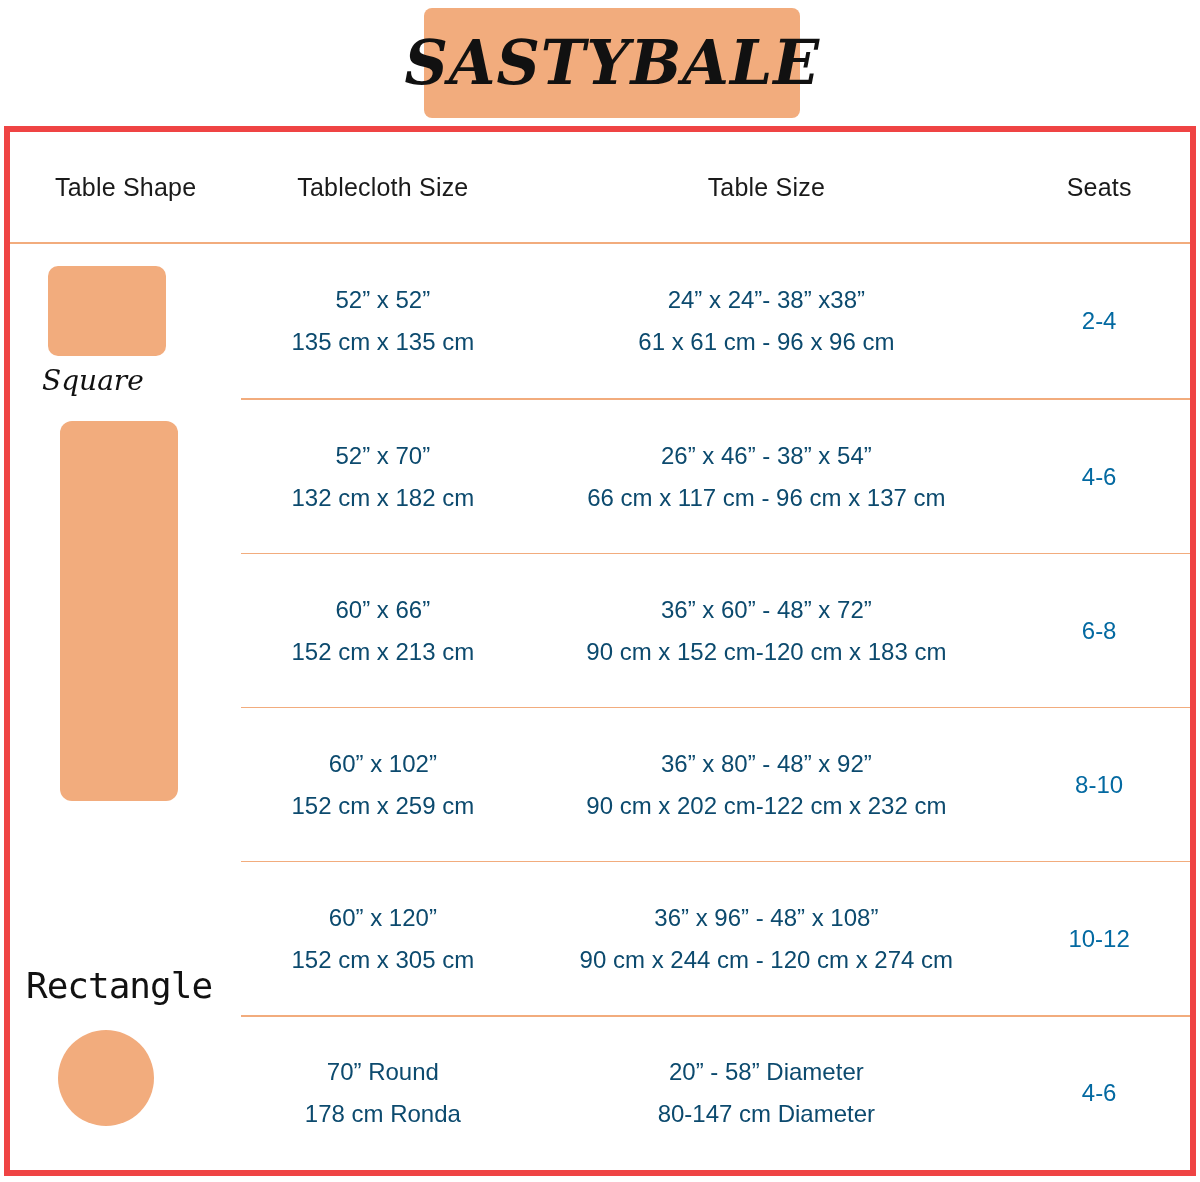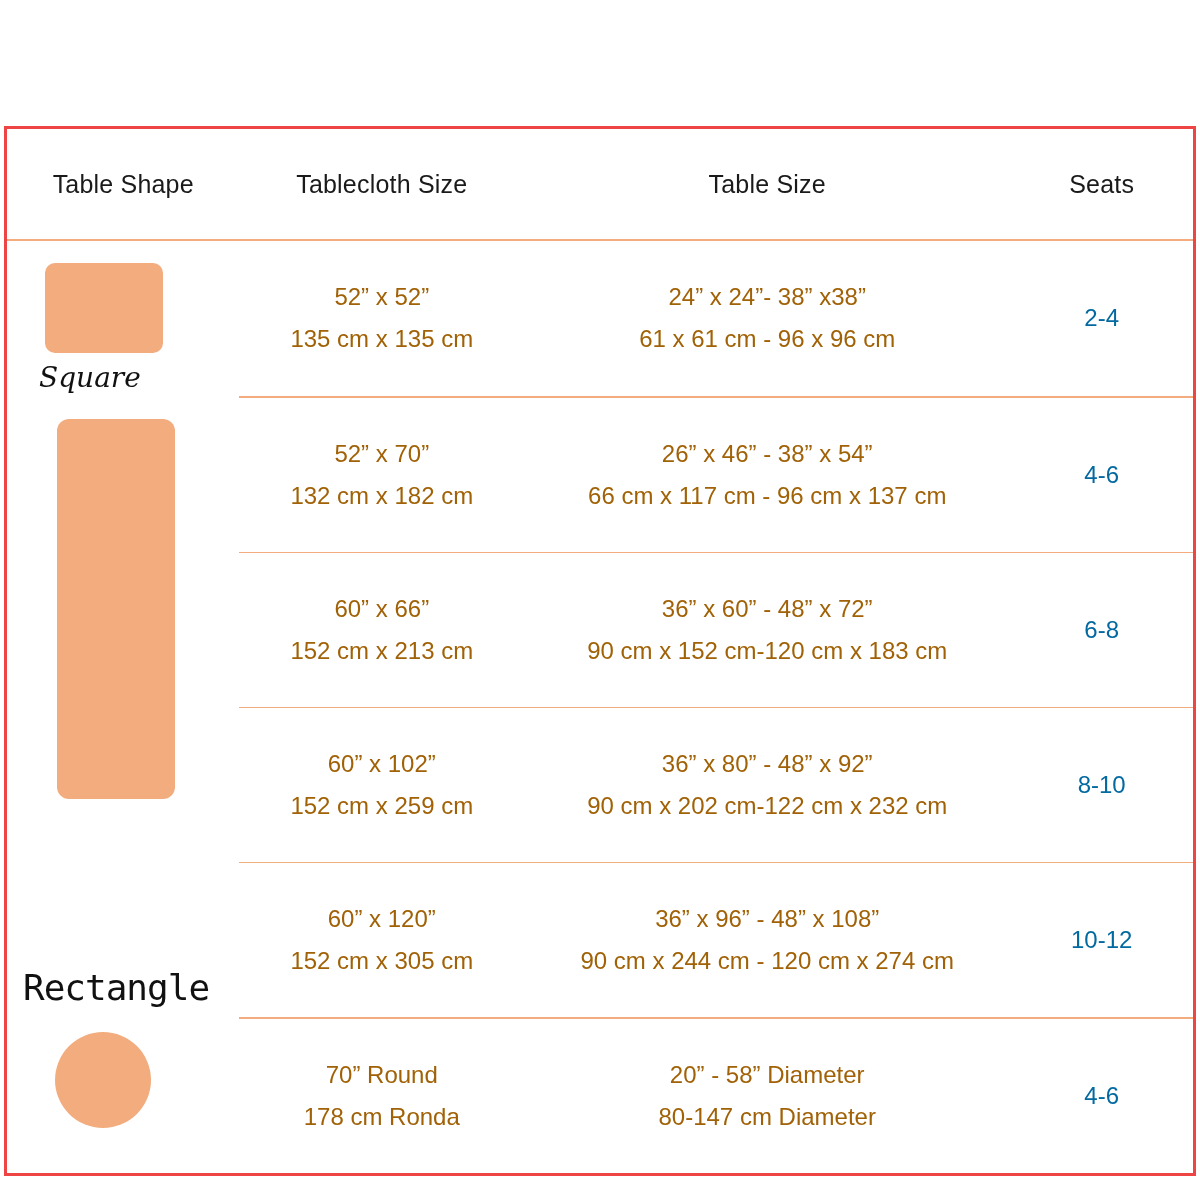--- a/index.html
+++ b/index.html
@@ -48,21 +48,21 @@
     white-space: nowrap;
   }
 
   
   .table-frame {
     position: absolute;
     left: 4px;
     top: 126px;
     width: 1192px;
     height: 1050px;
-    border: 3px solid #ef4444;
+    border: 6px solid #ef4444;
     box-sizing: border-box;
     background: #ffffff;
   }
 
   table.sizechart {
     width: 100%;
     height: 100%;
     border-collapse: collapse;
     table-layout: fixed;
   }
@@ -94,21 +94,21 @@
     border-top: 2.5px solid #f2ac7d;
   }
   td.shape-cell {
     border-top: none;
     position: relative;
     vertical-align: top;
   }
   td.cloth, td.tablesize {
     font-size: 24px;
     line-height: 1.75;
-    color: #a16207;
+    color: #0c4a6e;
     white-space: nowrap;
   }
   td.seats {
     font-size: 24px;
     color: #0369a1;
     text-align: center;
   }
   .line { display: block; }
 
   
@@ -169,20 +169,23 @@
     font-size: 36px;
     letter-spacing: -1px;
     margin-top: 48px;
   }
 </style>
 </head>
 <body>
 
 <div class="page">
 
+  <div class="brand-banner">
+    <div class="brand-text">SASTYBALE</div>
+  </div>
 
   <div class="table-frame">
     <table class="sizechart">
       <colgroup>
         <col class="c-shape">
         <col class="c-cloth">
         <col class="c-table">
         <col class="c-seats">
       </colgroup>
       <thead>

